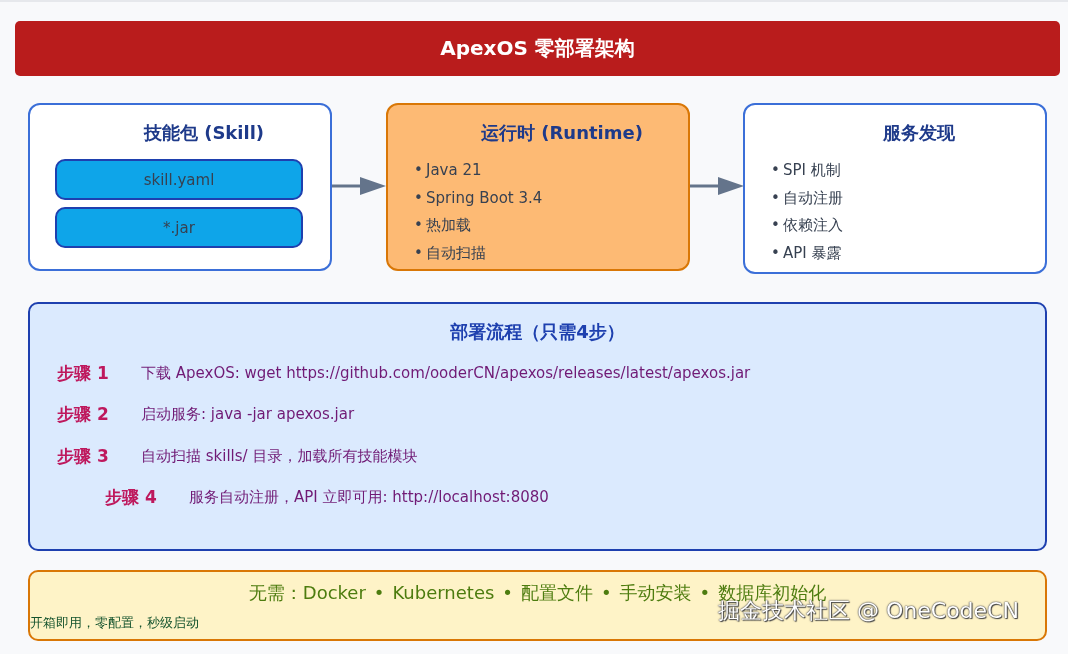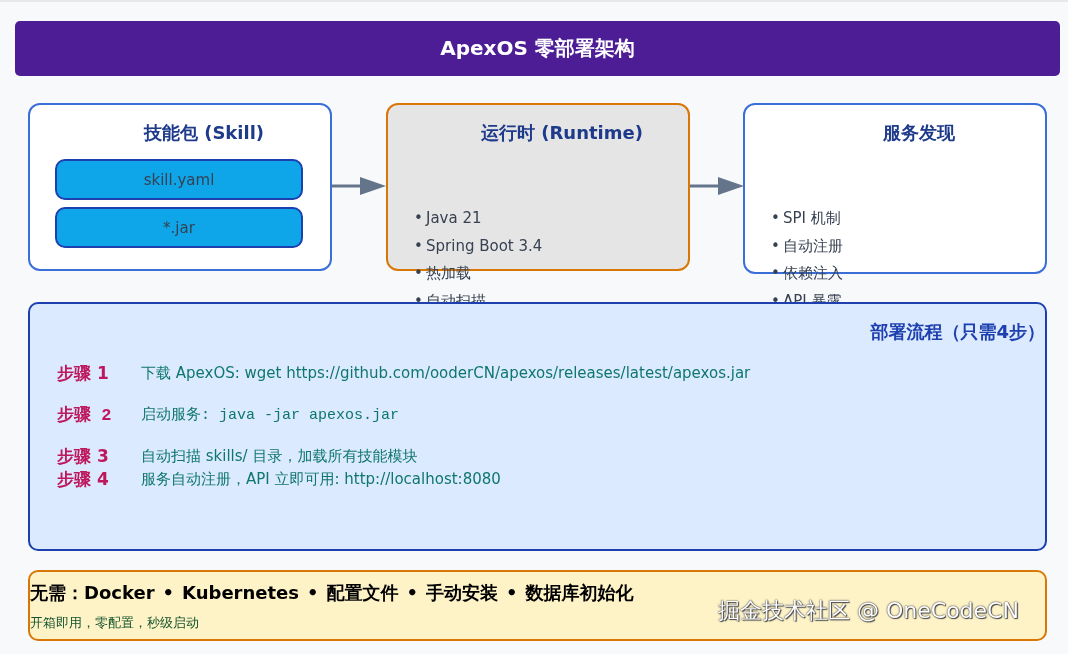--- a/index.html
+++ b/index.html
@@ -4,63 +4,63 @@
 <style>
   html, body { margin: 0; padding: 0; }
   body {
     width: 1068px; height: 654px; position: relative; overflow: hidden;
     background: #f8f9fb;
     font-family: "DejaVu Sans", "Liberation Sans", sans-serif;
   }
   .topline { position: absolute; left: 0; top: 0; width: 1068px; height: 2px; background: #e6e8ec; }
   .header {
     position: absolute; left: 15px; top: 21px; width: 1045px; height: 55px;
-    background: #4c1d95; border-radius: 5px;
+    background: #b91c1c; border-radius: 5px;
     display: flex; align-items: center; justify-content: center;
     color: #ffffff; font-weight: bold; font-size: 20px;
   }
   .card {
     position: absolute; box-sizing: border-box; border-radius: 12px; padding-left: 48px;
   }
   .card-blue { background: #ffffff; border: 2.5px solid #3b6fd8; }
-  .card-yellow { background: #e5e5e5; border: 2.5px solid #d97706; }
+  .card-yellow { background: #fdba74; border: 2.5px solid #d97706; }
   .card-title {
     text-align: center; font-weight: bold; color: #1e3a8a; font-size: 18px;
     margin-top: 16px;
   }
   .subbox {
     position: absolute; left: 25px; width: 248px; height: 41px; box-sizing: border-box;
     background: #0ea5e9; border: 2.5px solid #1e40af; border-radius: 10px;
     display: flex; align-items: center; justify-content: center;
     color: #374151; font-size: 15px;
   }
-  .bullets { position: absolute; left: 26px; top: 52px; margin-top: 48px; }
+  .bullets { position: absolute; left: 26px; top: 52px; }
   .bullet-item {
     color: #374151; font-size: 15px; height: 27.5px; line-height: 27.5px; white-space: nowrap;
   }
   .bullet-item .dot { display: inline-block; width: 12px; color: #374151; }
   .arrow { position: absolute; }
   .flow {
     position: absolute; left: 28px; top: 302px; width: 1019px; height: 249px; box-sizing: border-box;
     background: #dbeafe; border: 2.5px solid #1e40af; border-radius: 10px;
   }
   .flow-title {
-    position: absolute; left: 0; right: 0; top: 16px; text-align: right;
+    position: absolute; left: 0; right: 0; top: 16px; text-align: center;
     font-weight: bold; color: #1e40af; font-size: 18px;
   }
   .step { position: absolute; left: 27px; height: 24px; display: flex; align-items: center; }
   .step-label { width: 84px; font-weight: bold; color: #be185d; font-size: 17px; }
-  .step-text { color: #0f766e; font-size: 15px; white-space: nowrap; }
+  .step-text { color: #701a75; font-size: 15px; white-space: nowrap; }
   .banner {
     position: absolute; left: 28px; top: 570px; width: 1019px; height: 71px; box-sizing: border-box;
     background: #fef3c7; border: 2.5px solid #d97706; border-radius: 10px;
   }
   .banner-main {
-    position: absolute; left: 0; right: 0; top: 9px; 
-    color: #000000; font-weight: bold; font-size: 18px; white-space: nowrap;
+    position: absolute; left: 0; right: 0; top: 9px; text-align: center;
+    color: #4d7c0f; font-weight: normal; font-size: 18px; white-space: nowrap;
   }
   .banner-main .sep { margin: 0 8px; }
   .banner-sub {
     position: absolute; left: 0; right: 0; top: 42px; text-align: left;
     color: #14532d; font-size: 13px;
   }
   .watermark {
     position: absolute; left: 718px; top: 596px; font-size: 22px; color: #ffffff;
     text-shadow: 0 0 1px #333, 0 0 2px #555, 1px 1px 1px #444;
     white-space: nowrap;
@@ -114,29 +114,29 @@
     <div class="bullet-item"><span class="dot">•</span><span>API 暴露</span></div>
   </div>
 </div>
 
 <div class="flow">
   <div class="flow-title">部署流程（只需4步）</div>
   <div class="step" style="top:57px;">
     <span class="step-label">步骤 1</span>
     <span class="step-text">下载 ApexOS: wget https://github.com/ooderCN/apexos/releases/latest/apexos.jar</span>
   </div>
-  <div class="step" style="top:98px;font-family:Liberation Mono, monospace;">
+  <div class="step" style="top:98px;">
     <span class="step-label">步骤 2</span>
     <span class="step-text">启动服务: java -jar apexos.jar</span>
   </div>
   <div class="step" style="top:140px;">
     <span class="step-label">步骤 3</span>
     <span class="step-text">自动扫描 skills/ 目录，加载所有技能模块</span>
   </div>
-  <div class="step" style="top:163px;">
+  <div class="step" style="top:181px;margin-left:48px;">
     <span class="step-label">步骤 4</span>
     <span class="step-text">服务自动注册，API 立即可用: http://localhost:8080</span>
   </div>
 </div>
 
 <div class="banner">
   <div class="banner-main">
     <span>无需：</span><span>Docker</span><span class="sep">•</span><span>Kubernetes</span><span class="sep">•</span><span>配置文件</span><span class="sep">•</span><span>手动安装</span><span class="sep">•</span><span>数据库初始化</span>
   </div>
   <div class="banner-sub">开箱即用，零配置，秒级启动</div>

